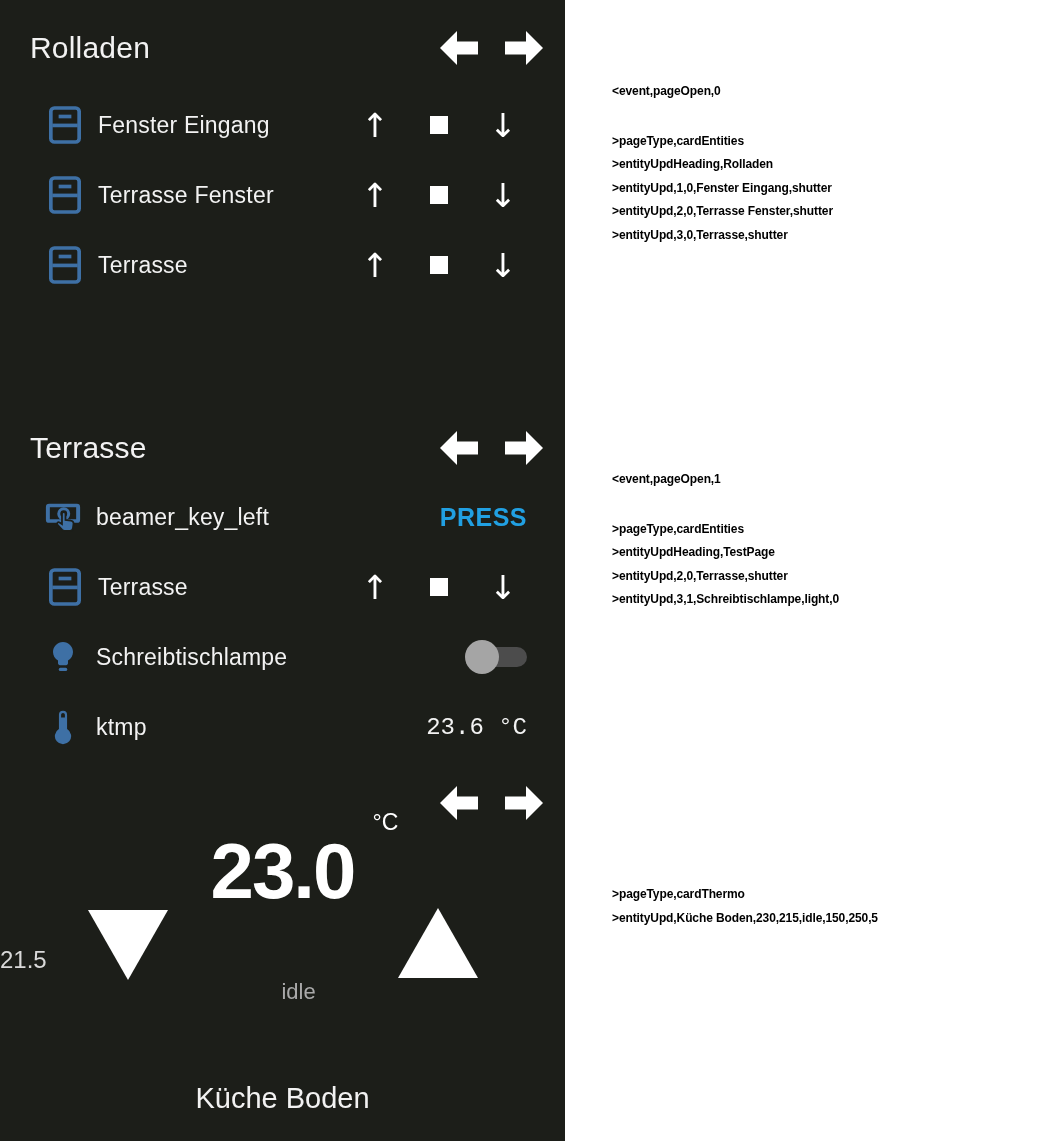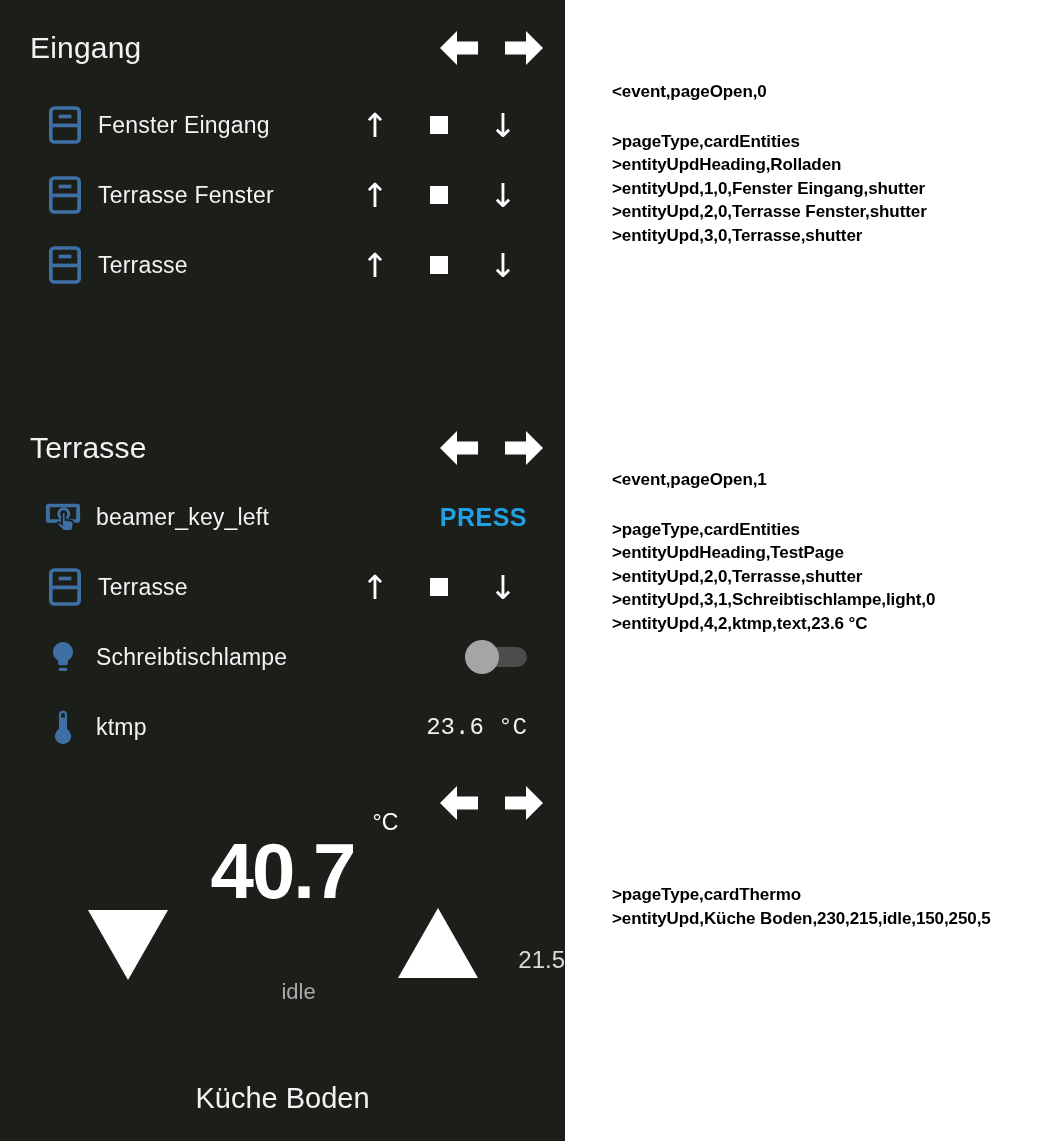--- a/index.html
+++ b/index.html
@@ -91,51 +91,51 @@
     position:absolute; left:88px; top:140px; width:0; height:0; cursor:pointer;
     border-left:40px solid transparent; border-right:40px solid transparent;
     border-top:70px solid #ffffff;
   }
   .thermo-up {
     position:absolute; left:398px; top:138px; width:0; height:0; cursor:pointer;
     border-left:40px solid transparent; border-right:40px solid transparent;
     border-bottom:70px solid #ffffff;
   }
   .thermo-setpoint {
-    position:absolute; top:176px; left:0; right:0; text-align:right;
+    position:absolute; top:176px; left:0; right:0; text-align:left;
     font-size:24px; color:var(--setpoint-gray);
   }
   .thermo-state {
     position:absolute; top:209px; left:0; right:0; text-align:center;
     font-size:22px; color:var(--state-gray);margin-left:32px;
   }
   .thermo-room {
     position:absolute; top:312px; left:0; right:0; text-align:center;
     font-size:29px; color:var(--text-white);
   }
 
   
   .protocol {
     position:absolute; left:612px; width:430px;
-    font-size:17px; font-weight:bold; color:var(--protocol-text);
+    font-size:12px; font-weight:bold; color:var(--protocol-text);
     line-height:23.5px; letter-spacing:-0.1px; white-space:nowrap;
   }
   #proto-0 { top:80px; }
   #proto-1 { top:468px; }
   #proto-2 { top:883px; }
   .proto-event { margin-bottom:26px; }
 </style>
 </head>
 <body>
 
 <div class="screens">
 
   <div class="panel" id="panel-rolladen">
     <div class="panel-header">
-      <div class="panel-title">Eingang</div>
+      <div class="panel-title">Rolladen</div>
       <div class="nav-arrows">
         <span class="nav-arrow">
           <svg width="38" height="36" viewBox="0 0 38 36">
               <polygon fill="#ffffff" points="38,11.5 17,11.5 17,1 0,18 17,35 17,24.5 38,24.5"></polygon>
             </svg>
         </span>
         <span class="nav-arrow">
           <svg width="38" height="36" viewBox="0 0 38 36">
               <polygon fill="#ffffff" points="0,11.5 21,11.5 21,1 38,18 21,35 21,24.5 0,24.5"></polygon>
             </svg>
@@ -284,21 +284,21 @@
           </svg>
       </span>
       <span class="nav-arrow">
         <svg width="38" height="36" viewBox="0 0 38 36">
             <polygon fill="#ffffff" points="0,11.5 21,11.5 21,1 38,18 21,35 21,24.5 0,24.5"></polygon>
           </svg>
       </span>
     </div>
 
     <div class="thermo-temp">
-      <span class="temp-num"><span>40.7</span><span class="temp-unit">°C</span></span>
+      <span class="temp-num"><span>23.0</span><span class="temp-unit">°C</span></span>
     </div>
 
     <div class="thermo-down"></div>
     <div class="thermo-up"></div>
 
     <div class="thermo-setpoint">21.5</div>
     <div class="thermo-state">idle</div>
     <div class="thermo-room">Küche Boden</div>
   </div>
 
@@ -312,19 +312,18 @@
   <div class="proto-line">&gt;entityUpd,2,0,Terrasse Fenster,shutter</div>
   <div class="proto-line">&gt;entityUpd,3,0,Terrasse,shutter</div>
 </div>
 
 <div class="protocol" id="proto-1">
   <div class="proto-event">&lt;event,pageOpen,1</div>
   <div class="proto-line">&gt;pageType,cardEntities</div>
   <div class="proto-line">&gt;entityUpdHeading,TestPage</div>
   <div class="proto-line">&gt;entityUpd,2,0,Terrasse,shutter</div>
   <div class="proto-line">&gt;entityUpd,3,1,Schreibtischlampe,light,0</div>
-  <div class="proto-line">&gt;entityUpd,4,2,ktmp,text,23.6 °C</div>
 </div>
 
 <div class="protocol" id="proto-2">
   <div class="proto-line">&gt;pageType,cardThermo</div>
   <div class="proto-line">&gt;entityUpd,Küche Boden,230,215,idle,150,250,5</div>
 </div>
 
 </body></html>

